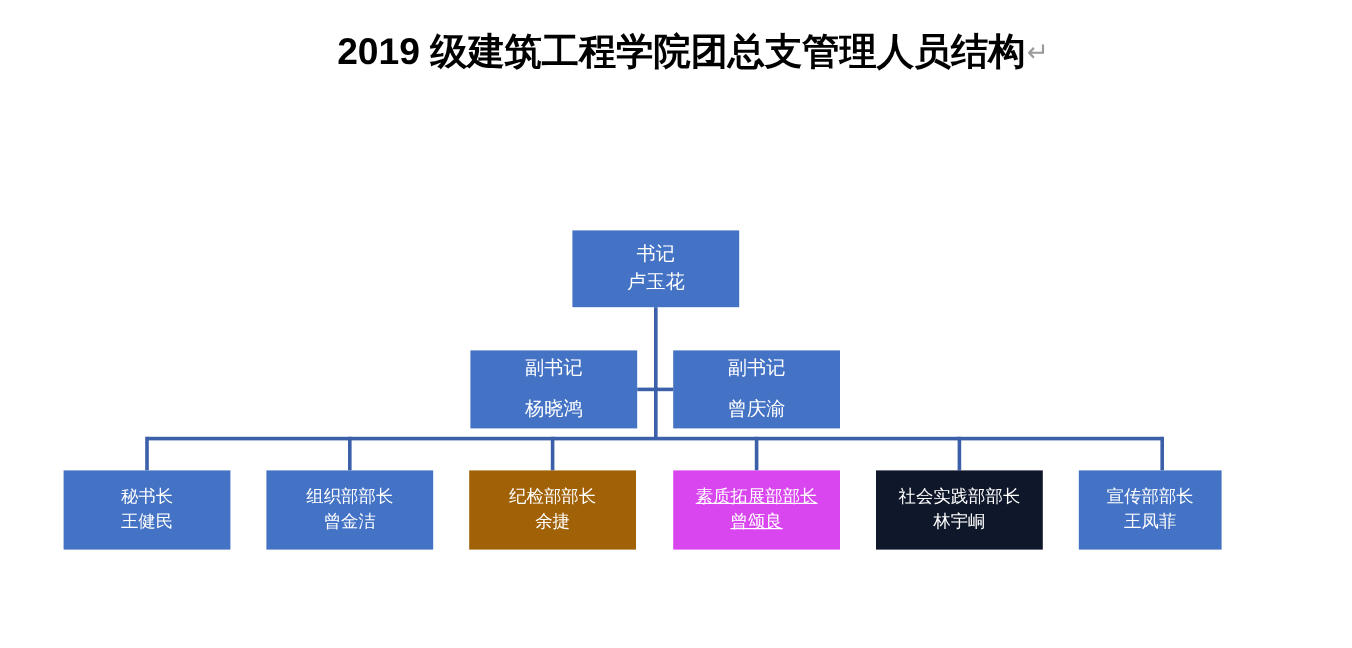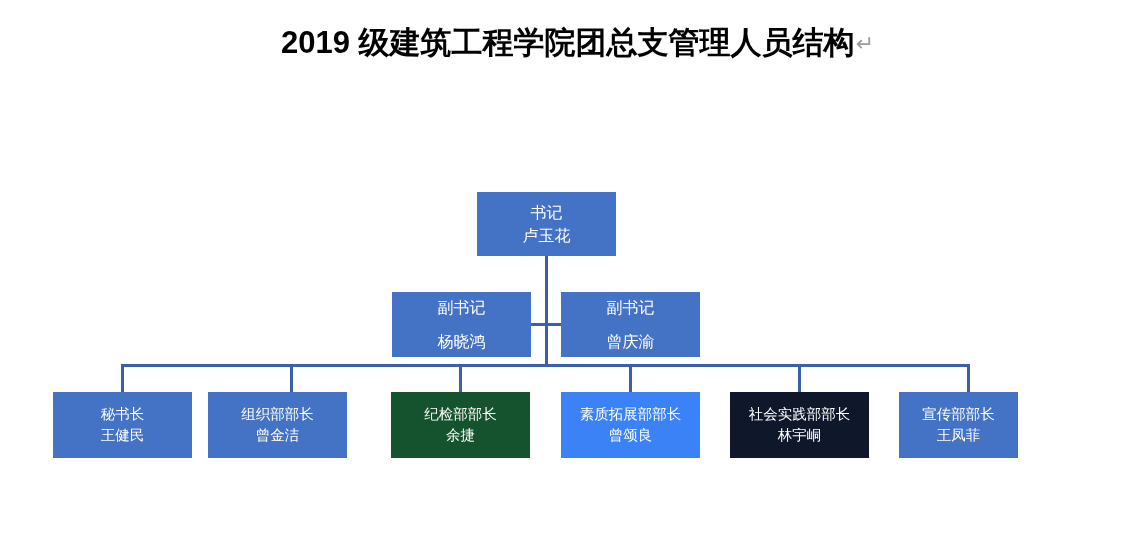--- a/index.html
+++ b/index.html
@@ -124,31 +124,31 @@
   <div class="node level-2" style="left: 561px; top: 292px; width: 139px; height: 65px; background: rgb(68, 114, 196); color: rgb(255, 255, 255);">
     <span class="role">副书记</span>
     <span class="person">曾庆渝</span>
   </div>
 
   <div class="node level-3" style="left: 53px; top: 392px; width: 139px; height: 66px; background: rgb(68, 114, 196); color: rgb(255, 255, 255);">
     <span class="role">秘书长</span>
     <span class="person">王健民</span>
   </div>
 
-  <div class="node level-3" style="left: 208px; top: 392px; width: 139px; height: 66px; background: rgb(68, 114, 196); color: rgb(255, 255, 255);">
+  <div class="node level-3" style="left: 222px; top: 392px; width: 139px; height: 66px; background: rgb(68, 114, 196); color: rgb(255, 255, 255);">
     <span class="role">组织部部长</span>
     <span class="person">曾金洁</span>
   </div>
 
-  <div class="node level-3" style="left: 391px; top: 392px; width: 139px; height: 66px; background: #14532d; color: rgb(255, 255, 255);">
+  <div class="node level-3" style="left: 391px; top: 392px; width: 139px; height: 66px; background: #a16207; color: rgb(255, 255, 255);">
     <span class="role">纪检部部长</span>
     <span class="person">余捷</span>
   </div>
 
-  <div class="node level-3" style="left: 561px; top: 392px; width: 139px; height: 66px; background: #3b82f6; color: rgb(255, 255, 255);">
+  <div class="node level-3" style="left: 561px; top: 392px; width: 139px; height: 66px; background: #d946ef; color: rgb(255, 255, 255); text-decoration: underline;">
     <span class="role">素质拓展部部长</span>
     <span class="person">曾颂良</span>
   </div>
 
   <div class="node level-3" style="left: 730px; top: 392px; width: 139px; height: 66px; background: #0f172a; color: rgb(255, 255, 255);">
     <span class="role">社会实践部部长</span>
     <span class="person">林宇峒</span>
   </div>
 
   <div class="node level-3" style="left: 899px; top: 392px; width: 119px; height: 66px; background: rgb(68, 114, 196); color: rgb(255, 255, 255);">

